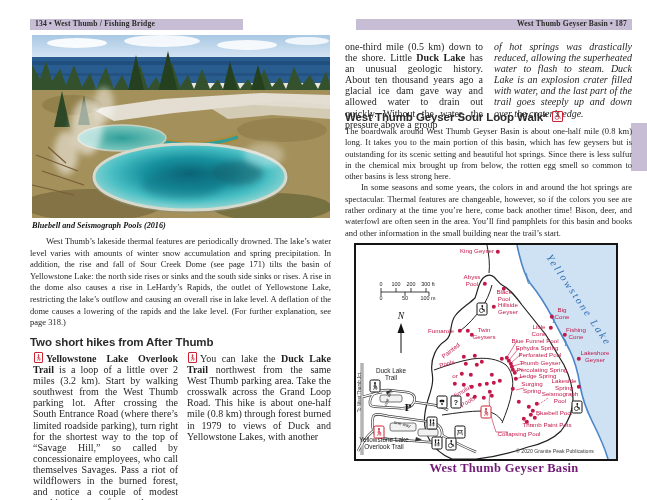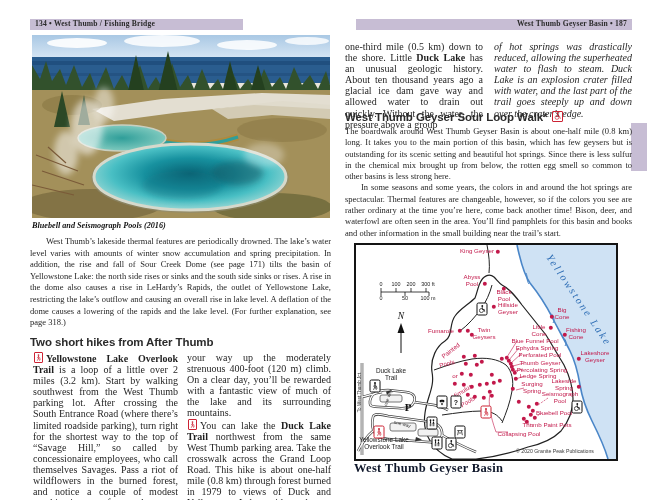--- a/index.html
+++ b/index.html
@@ -66,22 +66,22 @@
   .map-label.copyright{font-size:5.2px;color:#3a3a3a;white-space:nowrap;}
   .map-label.lake{font:italic 10.5px "Liberation Serif",serif;color:var(--lake-text,#2f6eb5);letter-spacing:2.2px;white-space:nowrap;}
   .dot{position:absolute;width:4.4px;height:4.4px;border-radius:50%;
     background:var(--map-red,#c2184a);transform:translate(-50%,-50%);}
   .mbox{position:absolute;width:9px;height:11px;transform:translate(-50%,-50%);
     border:1px solid #111;border-radius:2px;background:#fff;
     display:flex;align-items:center;justify-content:center;
     font:bold 7px "Liberation Sans",sans-serif;color:#111;}
   .mbox.red{border-color:var(--accent-red,#cc2233);color:var(--accent-red,#cc2233);}
   .mbox svg{width:7px;height:9px;display:block;}
-  .map-caption{position:absolute;left:354px;top:461px;width:260px;text-align:left;
-    font:bold 12.5px "Liberation Serif",serif;color:#0f172a;letter-spacing:.3px;}
+  .map-caption{position:absolute;left:374px;top:461px;width:260px;text-align:center;
+    font:bold 12.5px "Liberation Serif",serif;color:#701a75;letter-spacing:.3px;}
   .symdefs{position:absolute;width:0;height:0;overflow:hidden;}
 </style>
 </head>
 <body>
 
 <svg class="symdefs" aria-hidden="true">
   <defs>
     <symbol id="sym-hiker" viewBox="0 0 10 12">
       <circle cx="5" cy="1.8" r="1.4" fill="currentColor"></circle>
       <path d="M5,3.2 L5,7 M5,4.2 L2.9,6.2 M5,4.2 L7.1,6.2 L7.7,9.5 M5,7 L3.1,11 M5,7 L6.8,11" stroke="currentColor" stroke-width="1" fill="none" stroke-linecap="round"></path>
@@ -175,21 +175,20 @@
 <h2 class="sec-heading" id="hikes-heading">Two short hikes from After Thumb</h2>
 
 <div class="col" id="colL1">
   <p>
     <svg class="txt-hiker" viewBox="0 0 10 12">
         <use href="#sym-hiker" xlink:href="#sym-hiker"></use>
       </svg><b>Yellowstone Lake Overlook Trail</b><span> is a loop of a little over 2 miles (3.2 km). Start by walking southwest from the West Thumb parking lot. After crossing the South Entrance Road (where there’s limited roadside parking), turn right for the shortest way to the top of “Savage Hill,” so called by concessionaire employees, who call themselves Savages. Pass a riot of wildflowers in the burned forest, and notice a couple of modest combinations of mud pots, fumaroles, and hot pools on</span>
   </p>
 </div>
 <div class="col" id="colL2">
-  <p>your way up the moderately strenuous 400-foot (120 m) climb. On a clear day, you’ll be rewarded with a fantastic view of much of the lake and its surrounding mountains.</p>
   <p class="ind">
     <svg class="txt-hiker" viewBox="0 0 10 12">
         <use href="#sym-hiker" xlink:href="#sym-hiker"></use>
       </svg><span>You can lake the </span><b>Duck Lake Trail</b><span> northwest from the same West Thumb parking area. Take the crosswalk across the Grand Loop Road. This hike is about one-half mile (0.8 km) through forest burned in 1979 to views of Duck and Yellowstone Lakes, with another</span>
   </p>
 </div>
 
 <div class="page-header" id="hdr-right">West Thumb Geyser Basin  •  187</div>
 <div class="chapter-tab"></div>
 

